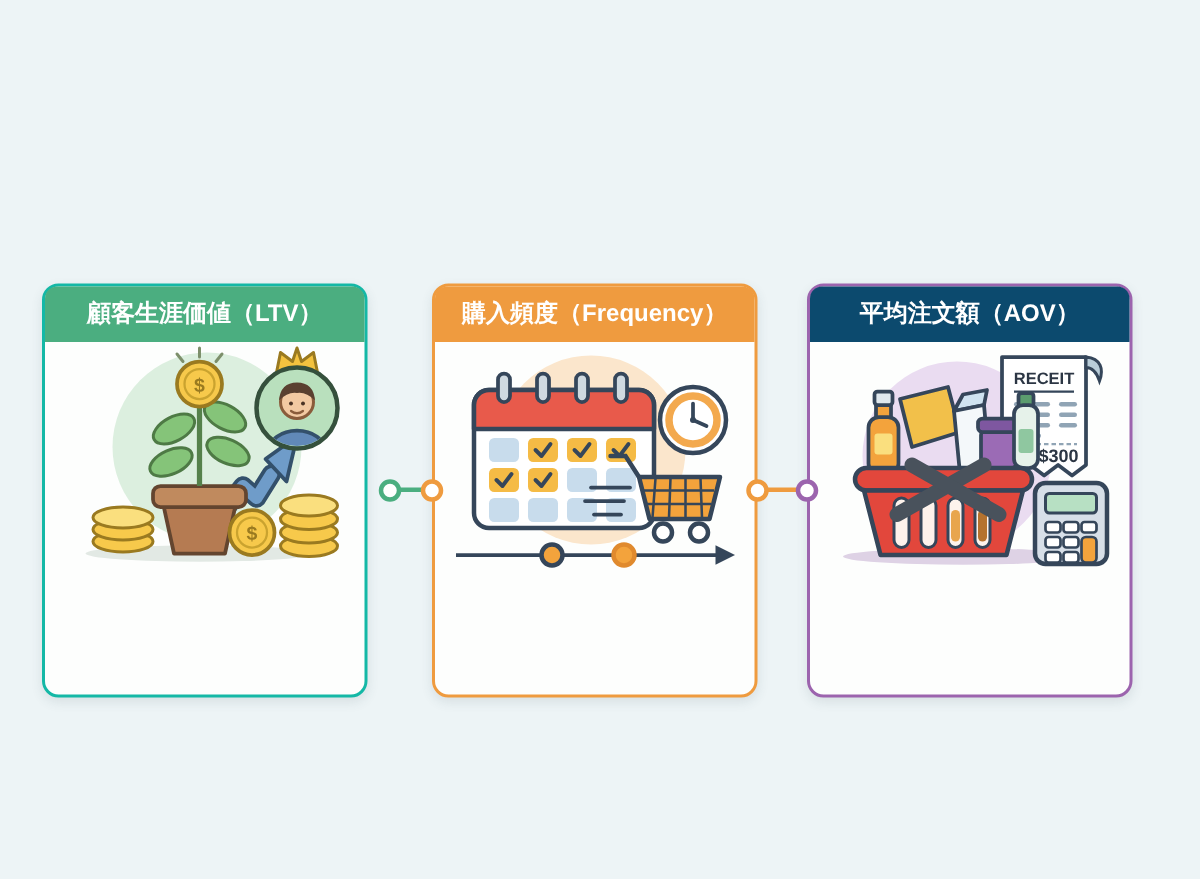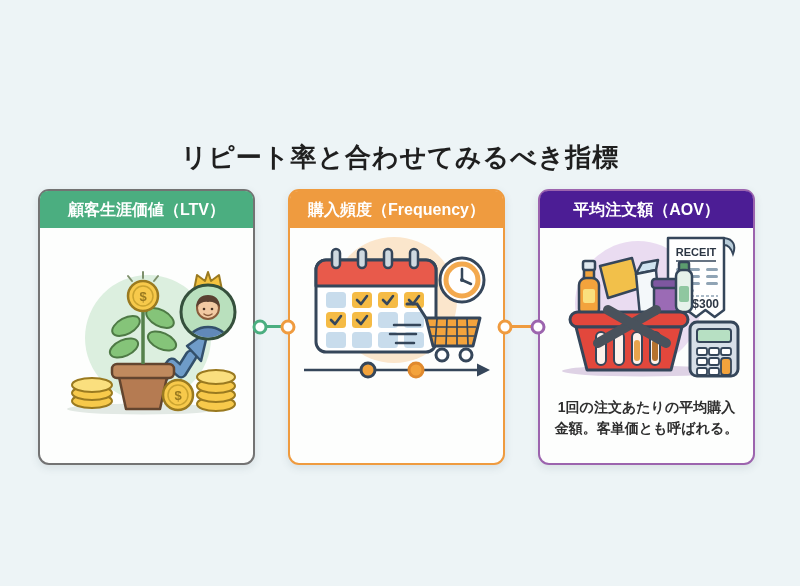--- a/index.html
+++ b/index.html
@@ -14,31 +14,31 @@
     position:absolute;top:140px;left:0;width:800px;margin:0;
     text-align:center;font-size:26px;font-weight:bold;color:#1f1f1f;
     letter-spacing:1px;
   }
   .card{
     position:absolute;top:189px;width:217px;height:276px;
     background:#fdfefd;border-radius:11px;
     box-shadow:0 3px 8px rgba(60,80,90,.12);
     display:flex;flex-direction:column;box-sizing:border-box;
   }
-  .card-ltv{left:38px;border:2px solid #737373;gap:40px;}
+  .card-ltv{left:28px;border:2px solid #14b8a6;}
   .card-frequency{left:288px;border:2px solid #ef9b3f;}
   .card-aov{left:538px;border:2px solid #9c64ae;}
   .card-header{
     height:37px;line-height:37px;flex:0 0 37px;
     border-radius:8px 8px 0 0;
     text-align:center;color:#ffffff;font-size:16px;font-weight:bold;
   }
   .card-ltv .card-header{background:#4bae80;}
   .card-frequency .card-header{background:#ef9b3f;}
-  .card-aov .card-header{background:#4c1d95;}
+  .card-aov .card-header{background:#0c4a6e;}
   .illus{flex:0 0 152px;display:flex;align-items:center;justify-content:center;}
   .illus svg{display:block;}
   .card-desc{
     flex:1;margin:1px 13px 8px;
     display:flex;align-items:center;justify-content:center;
     text-align:center;font-size:14px;font-weight:bold;line-height:1.52;
     color:#2e2e2e;
   }
   .connector{position:absolute;top:325px;height:3px;border-radius:2px;}
   .connector-1{left:258px;width:32px;background:#4bae80;}
@@ -51,21 +51,20 @@
   .node-2{left:288px;top:327px;border:3.5px solid #ef9b3f;}
   .node-3{left:505px;top:327px;border:3.5px solid #ef9b3f;}
   .node-4{left:538px;top:327px;border:3.5px solid #9c64ae;}
   .svg-label{font-family:"Liberation Sans","DejaVu Sans",sans-serif;font-weight:bold;}
 </style>
 </head>
 <body>
 
 <div class="canvas">
 
-  <h1 class="title">リピート率と合わせてみるべき指標</h1>
 
   <div class="connector connector-1"></div>
   <div class="connector connector-2"></div>
 
   <section class="card card-ltv">
     <header class="card-header">顧客生涯価値（LTV）</header>
     <div class="illus">
       <svg width="213" height="152" viewBox="0 0 213 152">
         <circle cx="108" cy="70" r="63" fill="#dcefdf"></circle>
         <ellipse cx="103" cy="141" rx="76" ry="5.5" fill="#e2e9e4"></ellipse>
@@ -262,21 +261,20 @@
               <rect x="181" y="120" width="10" height="7" rx="2"></rect>
             <rect x="157" y="130" width="10" height="7" rx="2"></rect>
               <rect x="169" y="130" width="10" height="7" rx="2"></rect>
             <rect x="157" y="140" width="10" height="7" rx="2"></rect>
               <rect x="169" y="140" width="10" height="7" rx="2"></rect>
           </g>
           <rect x="181" y="130" width="10" height="17" rx="3" fill="#f3a33c" stroke="#35465a" stroke-width="1.8"></rect>
         </g>
       </svg>
     </div>
-    <p class="card-desc">1回の注文あたりの平均購入金額。客単価とも呼ばれる。</p>
   </section>
 
   <span class="node node-1"></span>
   <span class="node node-2"></span>
   <span class="node node-3"></span>
   <span class="node node-4"></span>
 
 </div>
 
 </body></html>

